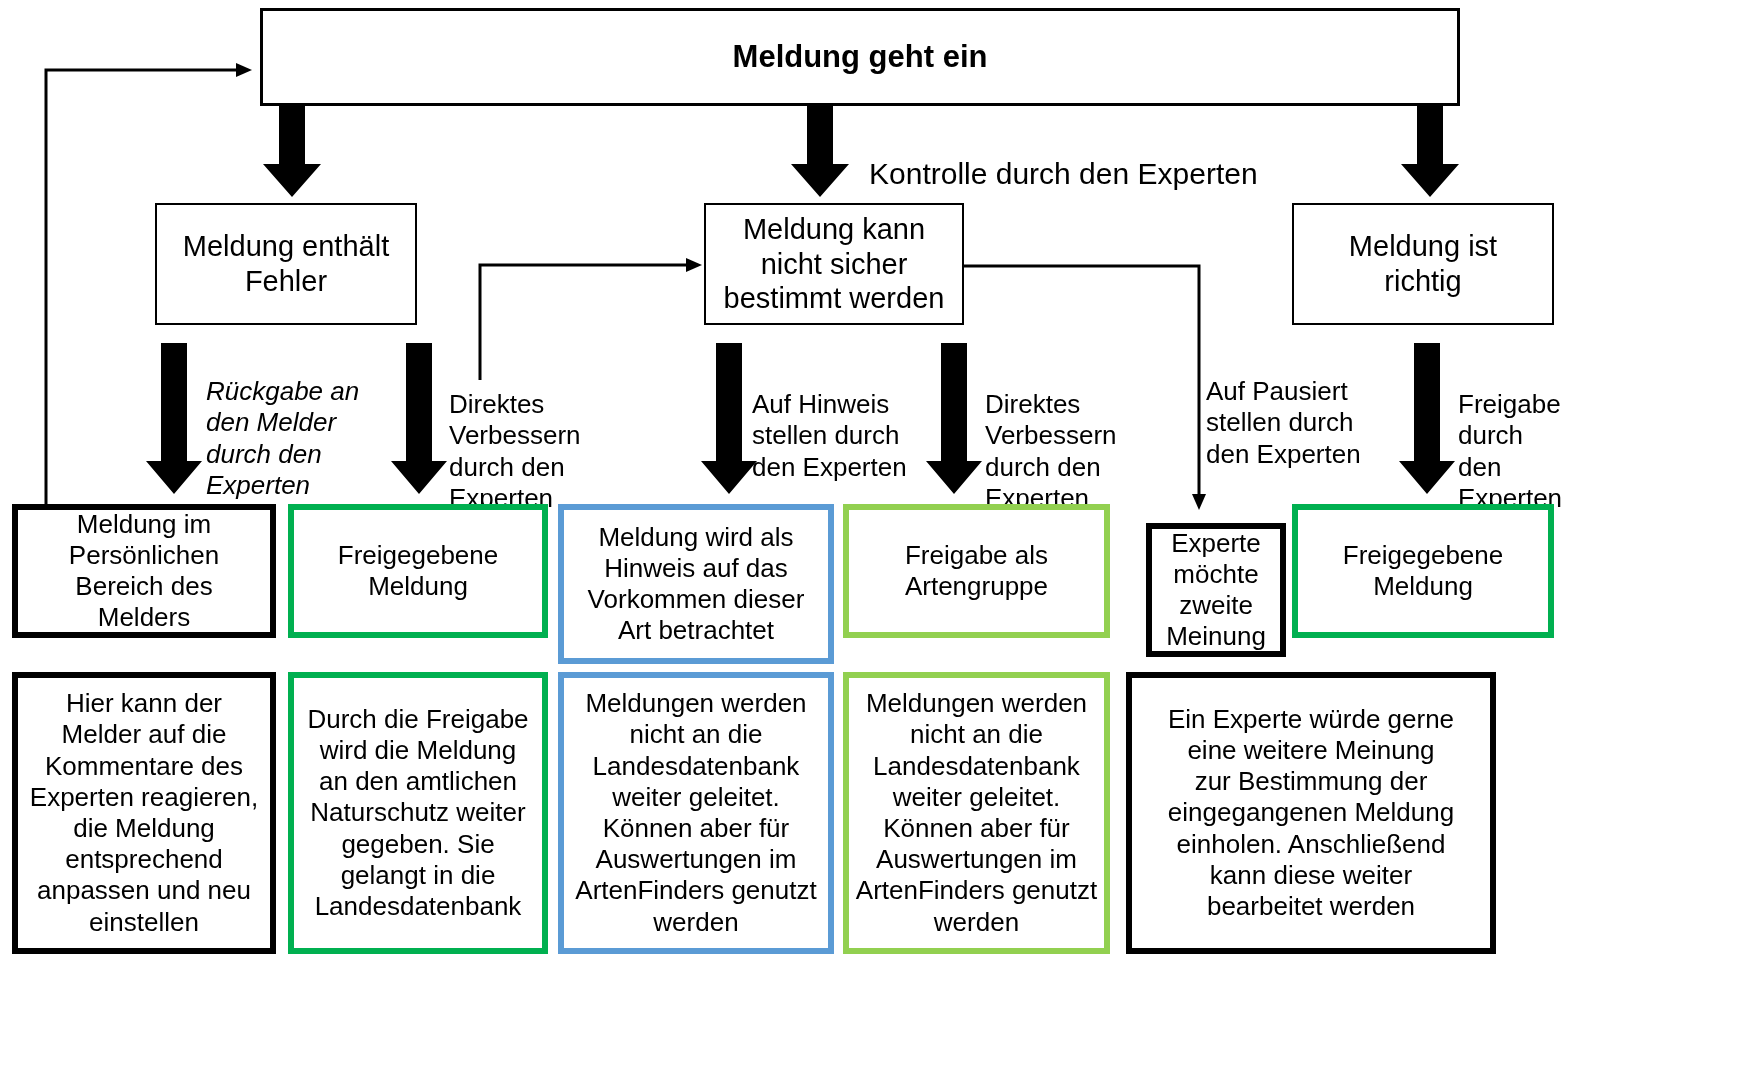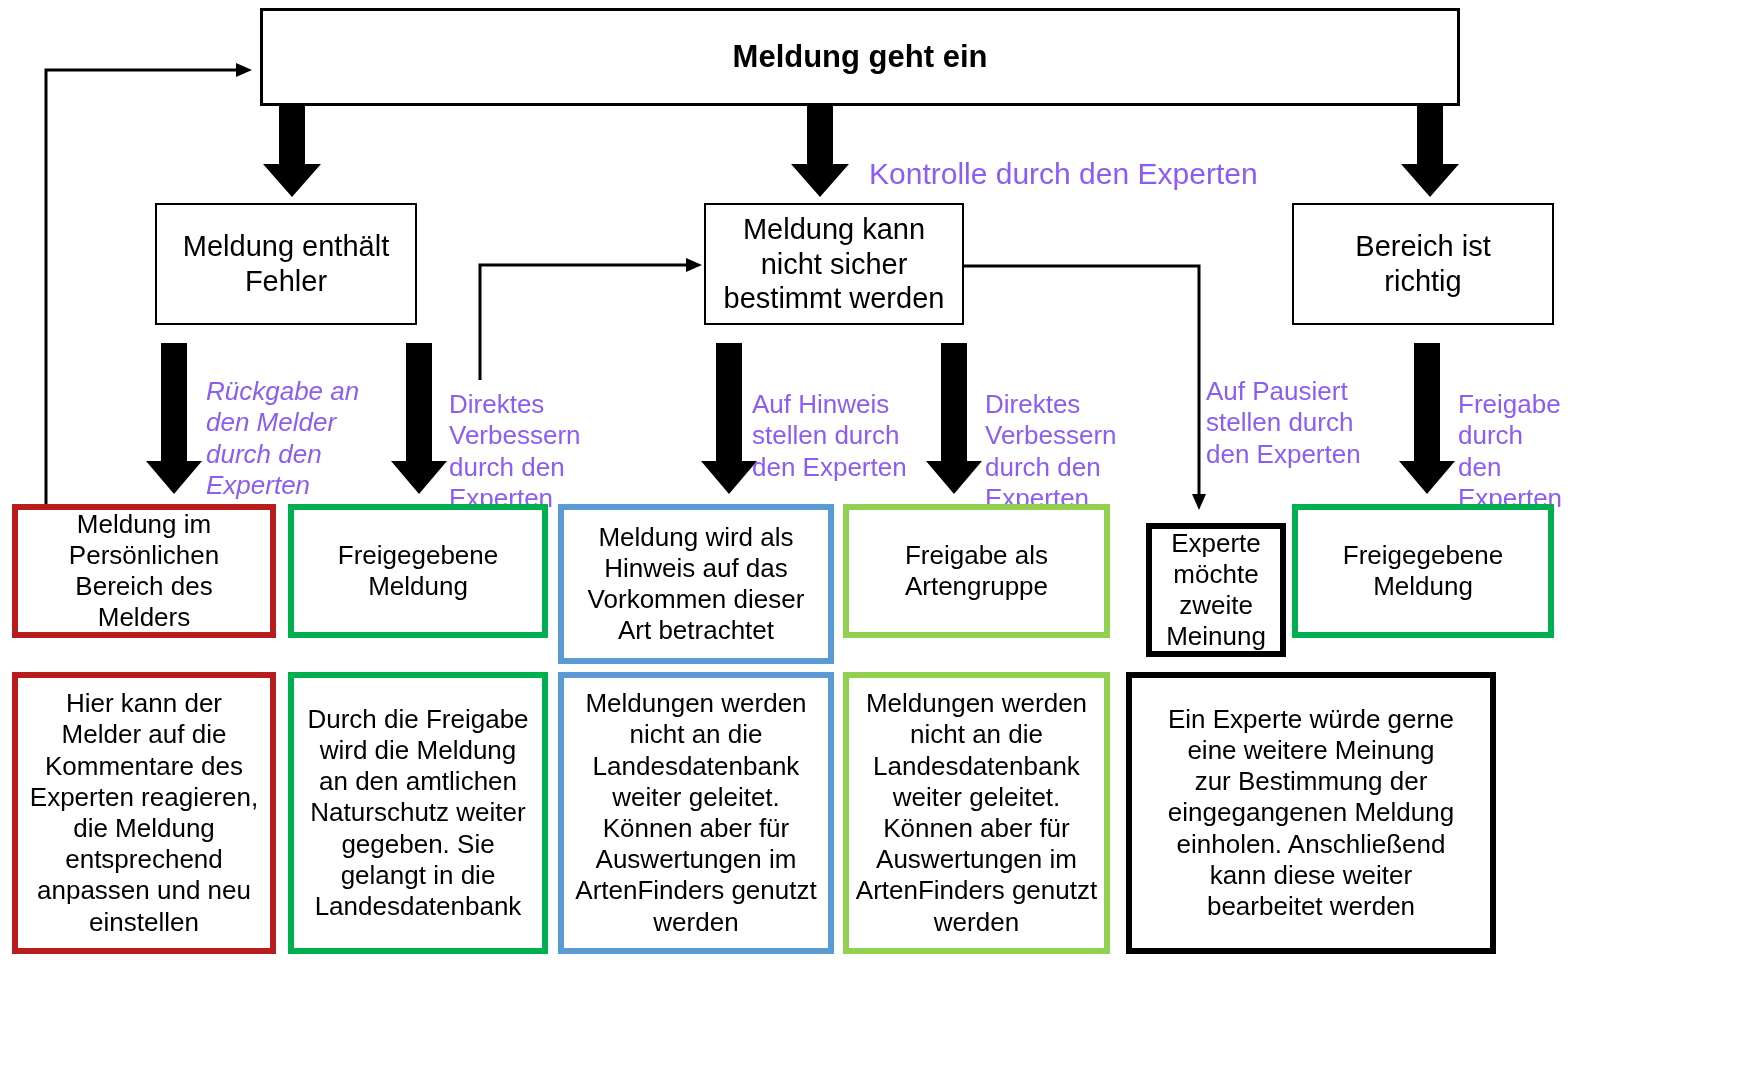--- a/index.html
+++ b/index.html
@@ -37,33 +37,33 @@
   .box-stage {
     border: 2px solid #000000;
     font-size: 29px;
   }
   .box-result {
     font-size: 26px;
   }
   .box-detail {
     font-size: 26px;
   }
-  .bw-red    { border: 6px solid #b91c1c; }
+  .bw-red    { border: 6px solid #000000; }
   .bw-green  { border: 6px solid #00b050; }
   .bw-blue   { border: 6px solid #5b9bd5; }
   .bw-ltgrn  { border: 6px solid #92d050; }
   .bw-black  { border: 6px solid #000000; }
 
   .arrow-label {
     position: absolute;
     font-size: 26px;
     line-height: 1.20;
     text-align: left;
     white-space: pre-line;
-    color: #8b5cf6;
+    color: #000000;
   }
   .fat-arrow {
     position: absolute;
   }
   .thin-line {
     position: absolute;
   }
   svg { display: block; overflow: visible; }
 </style>
 </head>
@@ -99,21 +99,21 @@
 Fehler</span>
   </div>
 
   <div class="box box-stage" style="left:704px; top:203px; width:260px; height:122px;">
     <span>Meldung kann
 nicht sicher
 bestimmt werden</span>
   </div>
 
   <div class="box box-stage" style="left:1292px; top:203px; width:262px; height:122px;">
-    <span>Bereich ist
+    <span>Meldung ist
 richtig</span>
   </div>
 
   <svg class="thin-line" style="left:470px; top:255px;" width="250" height="130" viewBox="0 0 250 130">
     <path d="M 10 125 L 10 10 L 218 10" fill="none" stroke="#000000" stroke-width="3"></path>
     <path d="M 232 10 L 216 3 L 216 17 Z" fill="#000000"></path>
   </svg>
 
   <svg class="thin-line" style="left:962px; top:258px;" width="250" height="255" viewBox="0 0 250 255">
     <path d="M 2 8 L 237 8 L 237 238" fill="none" stroke="#000000" stroke-width="3"></path>

